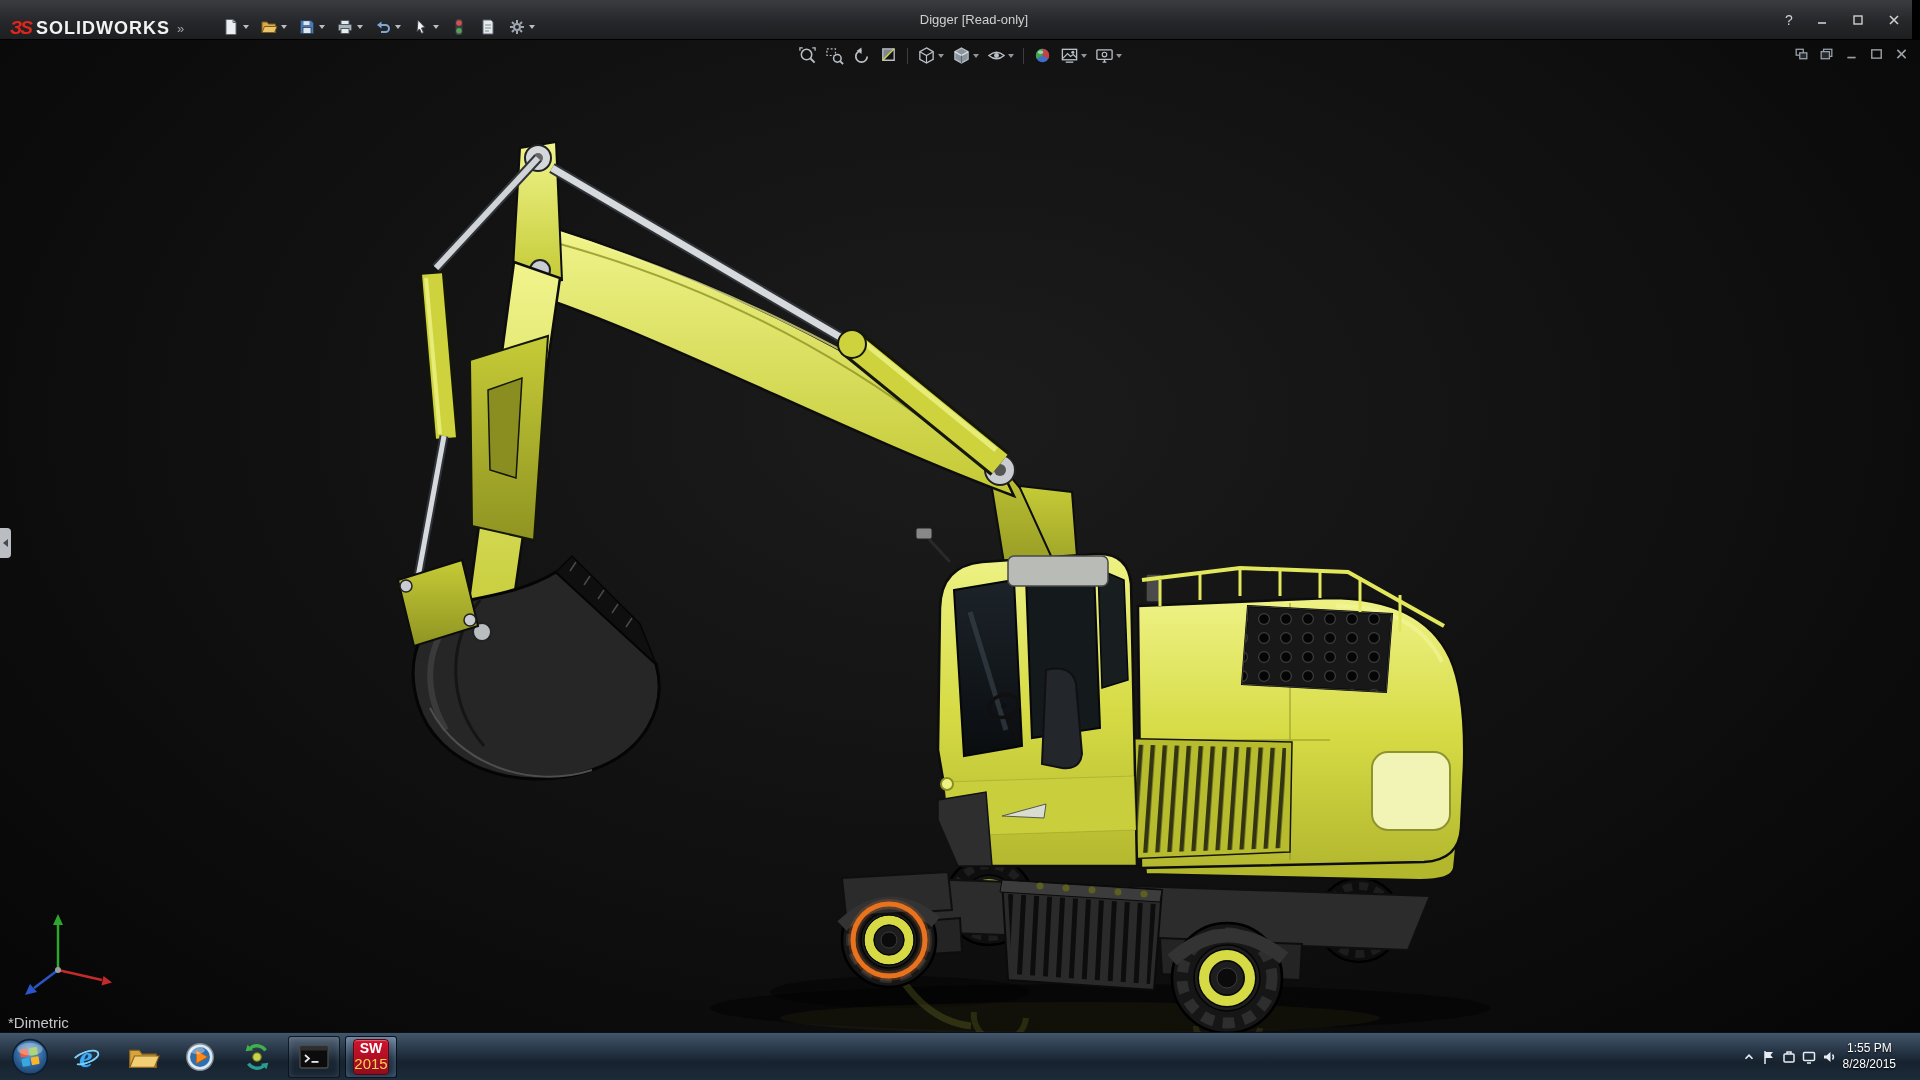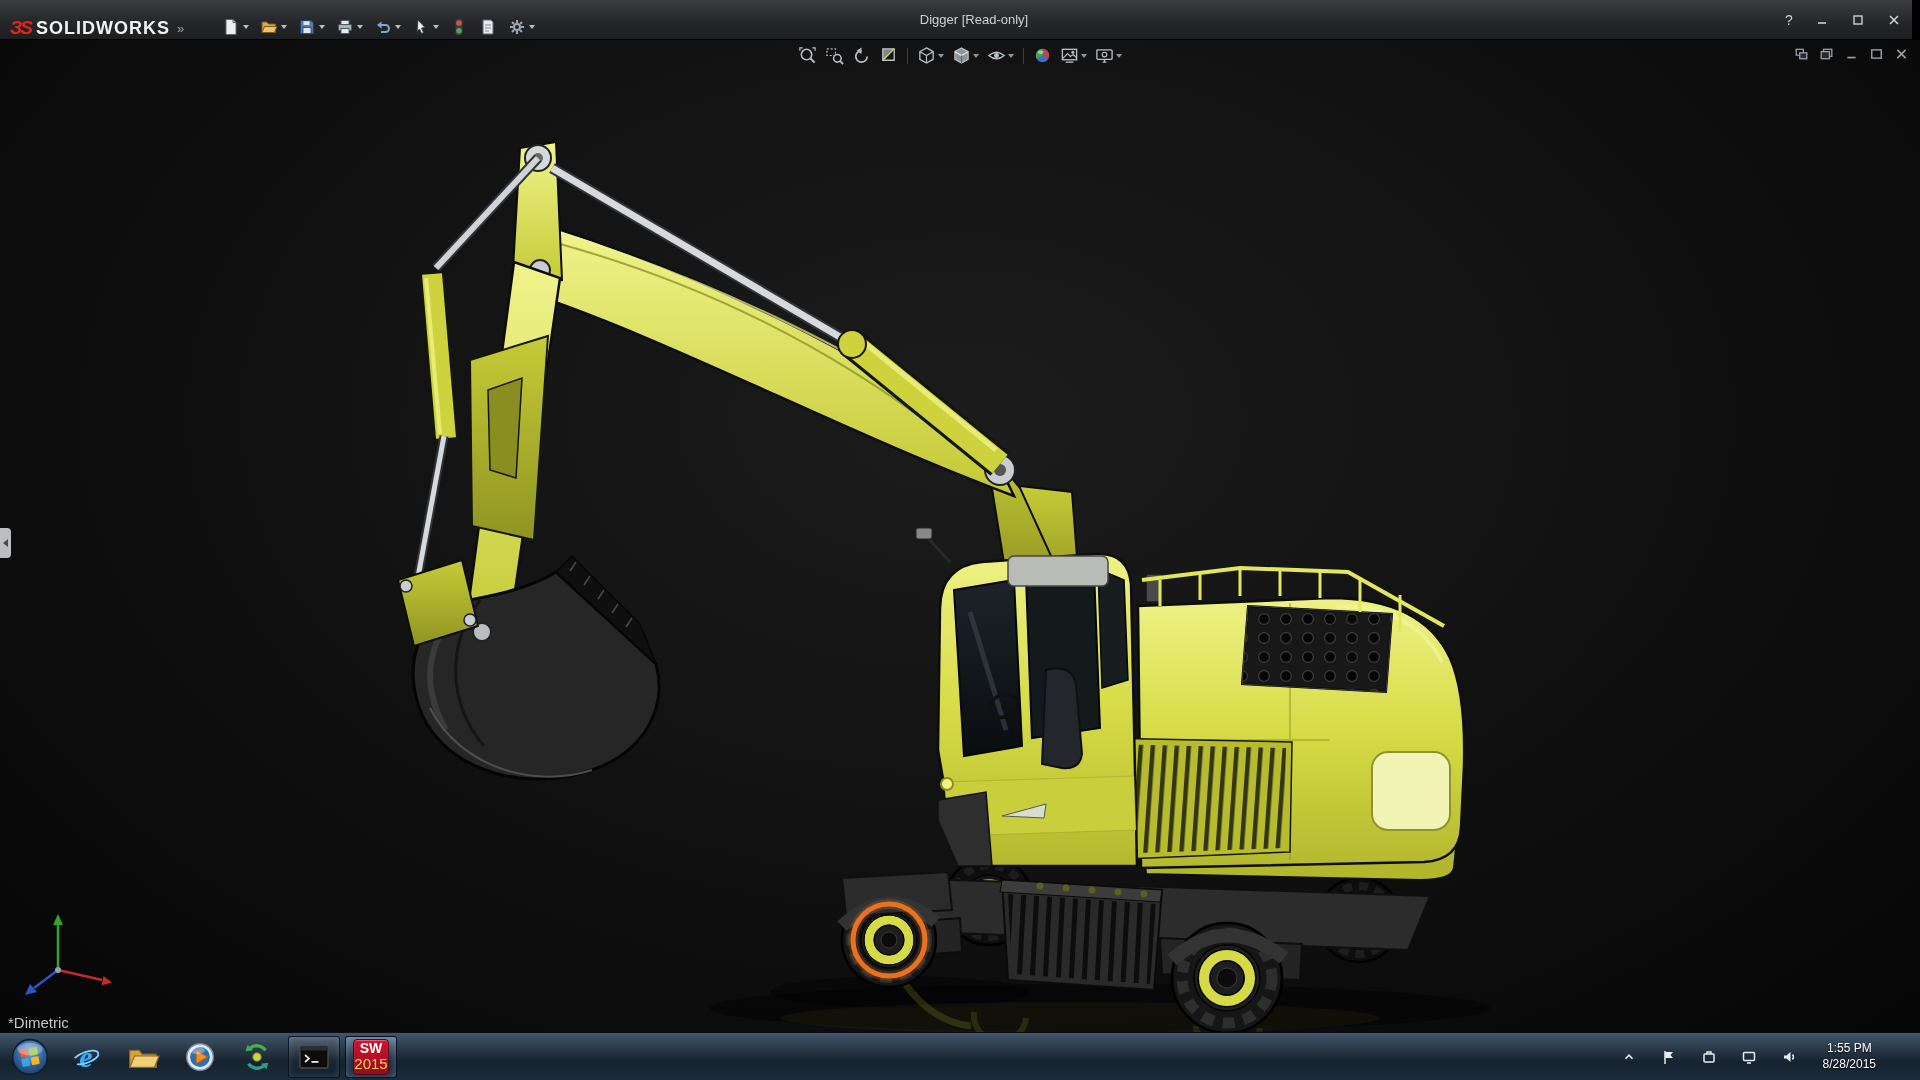--- a/index.html
+++ b/index.html
@@ -77,21 +77,21 @@
     font-size:30px; color:#3fa9f5; text-shadow:0 0 2px #1668a8; line-height:1; }
   .ie-ring { position:absolute; left:3px; top:11px; width:28px; height:13px;
     border:2px solid #7fd0f7; border-left-color:transparent; border-radius:50%;
     transform:rotate(-20deg); }
   .sw-badge { width:36px; height:36px; border-radius:4px;
     background:linear-gradient(#d3112c,#8f0d20); border:1px solid #55060f;
     box-shadow:inset 0 1px 1px rgba(255,255,255,.35);
     display:flex; flex-direction:column; align-items:center; justify-content:center; }
   .sw-line1 { color:#fff; font-weight:bold; font-size:14px; line-height:1; }
   .sw-line2 { color:#ffd24a; font-size:15px; line-height:1.2; }
-  .tray { margin-left:auto; display:flex; align-items:center; gap:20px; padding-right:2px; }
+  .tray { margin-left:auto; display:flex; align-items:center; gap:0; padding-right:2px; }
   .tray-btn { width:20px; height:20px; display:flex; align-items:center;
     justify-content:center; background:transparent; border:0; }
   .clock { text-align:center; color:#fff; font-size:12px; line-height:1.3;
     padding:0 8px 0 4px; text-shadow:0 1px 2px #000; }
   .show-desktop { width:14px; border-left:1px solid #0a1119; border-right:0; border-top:0; border-bottom:0;
     background:linear-gradient(rgba(255,255,255,.12),rgba(255,255,255,.02)); }
 </style>
 </head>
 <body>
 

